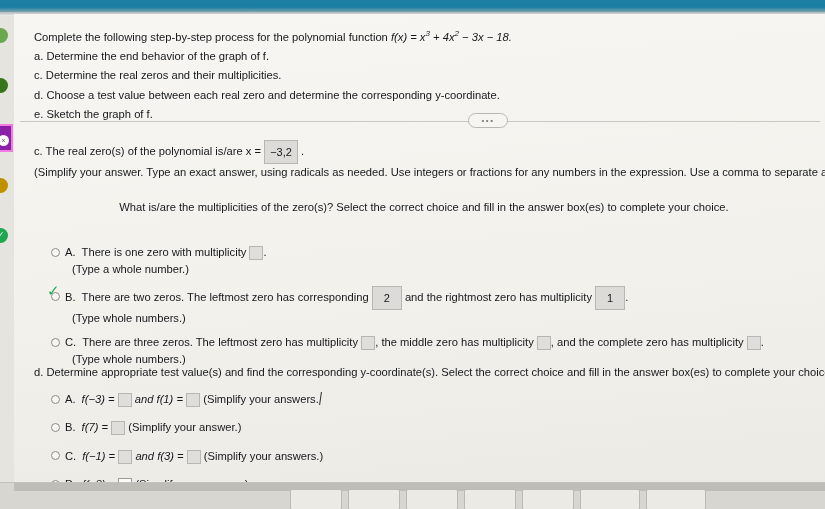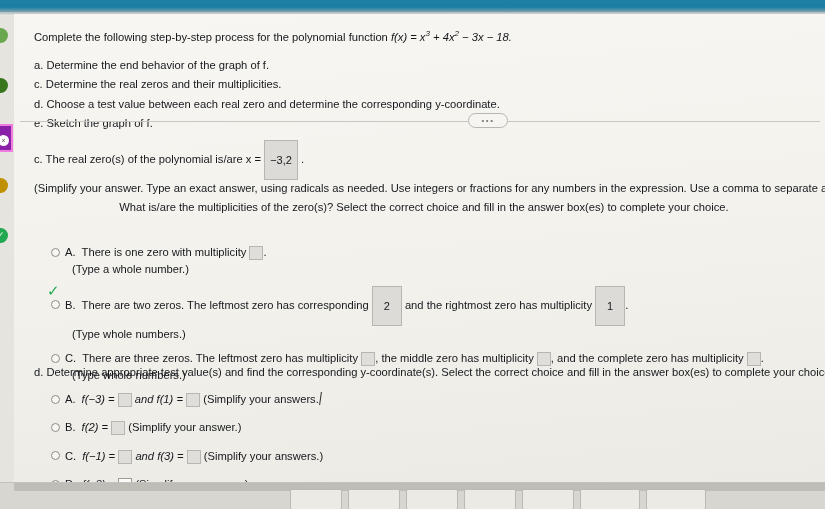--- a/index.html
+++ b/index.html
@@ -73,21 +73,21 @@
     line-height: 1.55;
   }
 
   
   .prompt {
     position: absolute;
     left: 20px; top: 14px;
     width: 770px;
   }
   .prompt .line { white-space: nowrap; margin-bottom: 2px; }
-  .prompt .lead { margin-bottom: 11px; }
+  .prompt .lead { margin-bottom: 2px; }
   .mathfn { font-style: italic; }
   sup { font-size: 0.72em; vertical-align: super; font-style: italic;}
 
   
   .divider {
     position: absolute;
     left: 6px; top: 98px;
     width: 800px; height: 18px;
   }
   .divider .rule {
@@ -112,21 +112,21 @@
   .part-c {
     position: absolute;
     left: 20px; top: 126px;
     width: 790px;
   }
   .part-c .l { white-space: nowrap; }
 
   .answer-box {
     display: inline-block;
     min-width: 30px;
-    padding: 12px 5px;
+    padding: 4px 5px;
     background: #dfdedb;
     border: 1px solid #b7b6b2;
     text-align: center;
     font-size: 11px;
     line-height: 14px;
     vertical-align: middle;
   }
   .answer-box.empty {
     min-width: 14px;
     height: 14px;
@@ -328,21 +328,21 @@
             <span class="radio"></span><span class="opt-letter">A.</span><span class="mathfn">f(−3) =</span>
             <span class="answer-box empty"></span>
             <span class="mathfn">and f(1) =</span>
             <span class="answer-box empty"></span>
             <span>(Simplify your answers.</span><span class="text-caret"></span>
           </span>
         </div>
 
         <div class="opt" style="margin-bottom:11px;">
           <span class="opt-row">
-            <span class="radio"></span><span class="opt-letter">B.</span><span class="mathfn">f(2) =</span>
+            <span class="radio"></span><span class="opt-letter">B.</span><span class="mathfn">f(7) =</span>
             <span class="answer-box empty"></span>
             <span>(Simplify your answer.)</span>
           </span>
         </div>
 
         <div class="opt" style="margin-bottom:11px;">
           <span class="opt-row">
             <span class="radio"></span><span class="opt-letter">C.</span><span class="mathfn">f(−1) =</span>
             <span class="answer-box empty"></span>
             <span class="mathfn">and f(3) =</span>

